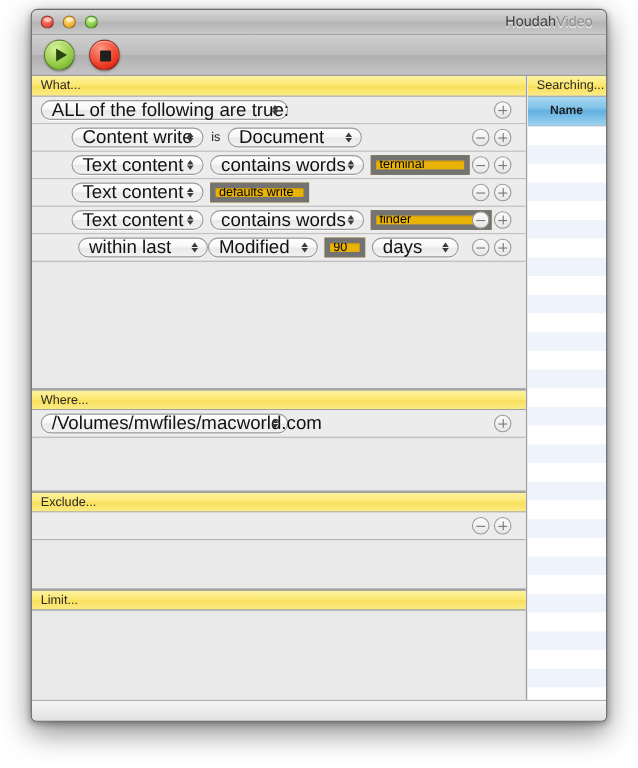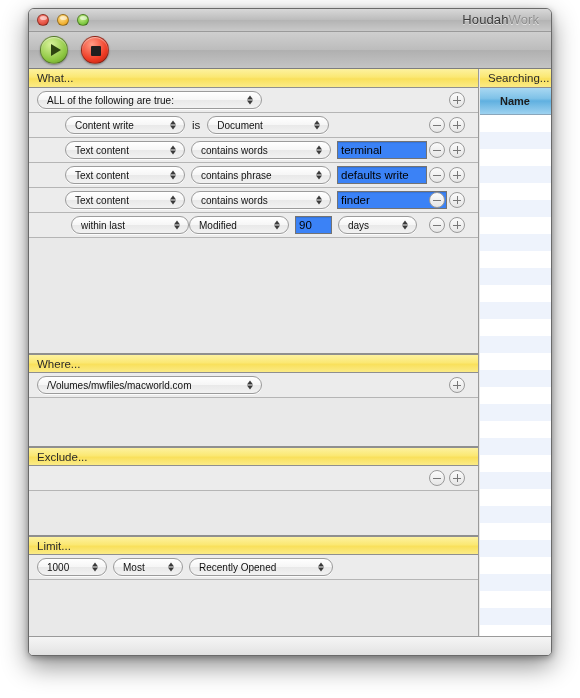--- a/index.html
+++ b/index.html
@@ -139,21 +139,21 @@
 
   
   .popup {
     position: relative;
     display: inline-flex; align-items: center;
     height: 18px;
     border: 1px solid #9b9b9b;
     border-radius: 9px;
     background: linear-gradient(to bottom, #ffffff 0%, #f6f6f6 48%, #e9e9e9 52%, #f2f2f2 100%);
     box-shadow: 0 1px 0 rgba(255,255,255,0.8);
-    font-size: 10px;
+    font-size: 17px;
     color: #111;
     padding: 0 20px 0 9px;
     box-sizing: border-box;
     white-space: nowrap;
     cursor: default;
   }
   .popup .arrows {
     position: absolute; right: 7px; top: 50%;
     transform: translateY(-50%);
     width: 7px; height: 13px;
@@ -165,22 +165,22 @@
     border-left: 3.5px solid transparent;
     border-right: 3.5px solid transparent;
   }
   .popup .arrows::before { top: 2px;  border-bottom: 4px solid #3a3a3a; }
   .popup .arrows::after  { bottom: 2px; border-top: 4px solid #3a3a3a; }
 
   
   .tfield {
     display: inline-flex; align-items: center;
     height: 18px;
-    background: #3b82f6;
-    border: 1px solid #737373;
+    background: #eab308;
+    border: 5px solid #737373;
     box-shadow: inset 0 1px 1px rgba(0,0,0,0.12);
     font-size: 11.5px;
     color: #000;
     padding: 0 3px;
     box-sizing: border-box;
     white-space: nowrap;
     overflow: hidden;
     cursor: text;
     text-align: right;
   }
@@ -247,21 +247,21 @@
 </style>
 </head>
 <body>
 
 <div id="window">
 
   <div id="titlebar">
     <div class="traffic" id="tl-close"></div>
     <div class="traffic" id="tl-min"></div>
     <div class="traffic" id="tl-zoom"></div>
-    <div id="win-title"><span>Houdah</span><span class="dim">Work</span></div>
+    <div id="win-title"><span>Houdah</span><span class="dim">Video</span></div>
   </div>
 
   <div id="toolbar">
     <div class="tb-btn" id="btn-search">
       <span class="tri"></span>
     </div>
     <div class="tb-btn" id="btn-stop">
       <span class="sq"></span>
     </div>
   </div>
@@ -312,24 +312,20 @@
           </span>
           <span class="rbtn" style="position:absolute; right:33px;"></span>
           <span class="rbtn plus" style="position:absolute; right:13px;"></span>
         </div>
 
         <div class="row indent">
           <span class="popup" style="width:120px;">
             <span>Text content</span>
             <span class="arrows"></span>
           </span>
-          <span class="popup" style="width:140px; margin-left:6px;">
-            <span>contains phrase</span>
-            <span class="arrows"></span>
-          </span>
           <span class="tfield" style="width:90px; margin-left:6px;">
             <span>defaults write</span>
           </span>
           <span class="rbtn" style="position:absolute; right:33px;"></span>
           <span class="rbtn plus" style="position:absolute; right:13px;"></span>
         </div>
 
         <div class="row indent">
           <span class="popup" style="width:120px;">
             <span>Text content</span>
@@ -390,37 +386,20 @@
         <div class="row">
           <span class="rbtn" style="position:absolute; right:33px;"></span>
           <span class="rbtn plus" style="position:absolute; right:13px;"></span>
         </div>
         <div class="filler" style="height:44px;"></div>
       </div>
 
       <div class="sec-head">
         <span>Limit...</span>
       </div>
-      <div class="rows">
-        <div class="row">
-          <span class="popup" style="width:70px;">
-            <span>1000</span>
-            <span class="arrows"></span>
-          </span>
-          <span class="popup" style="width:70px; margin-left:6px;">
-            <span>Most</span>
-            <span class="arrows"></span>
-          </span>
-          <span class="popup" style="width:144px; margin-left:6px;">
-            <span>Recently Opened</span>
-            <span class="arrows"></span>
-          </span>
-        </div>
-        <div class="filler" style="height:22px; border-bottom:none;"></div>
-      </div>
 
     </div>
 
     <div id="right">
       <div id="searching-head">
         <span>Searching...</span>
       </div>
       <div id="col-head">
         <span>Name</span>
       </div>

